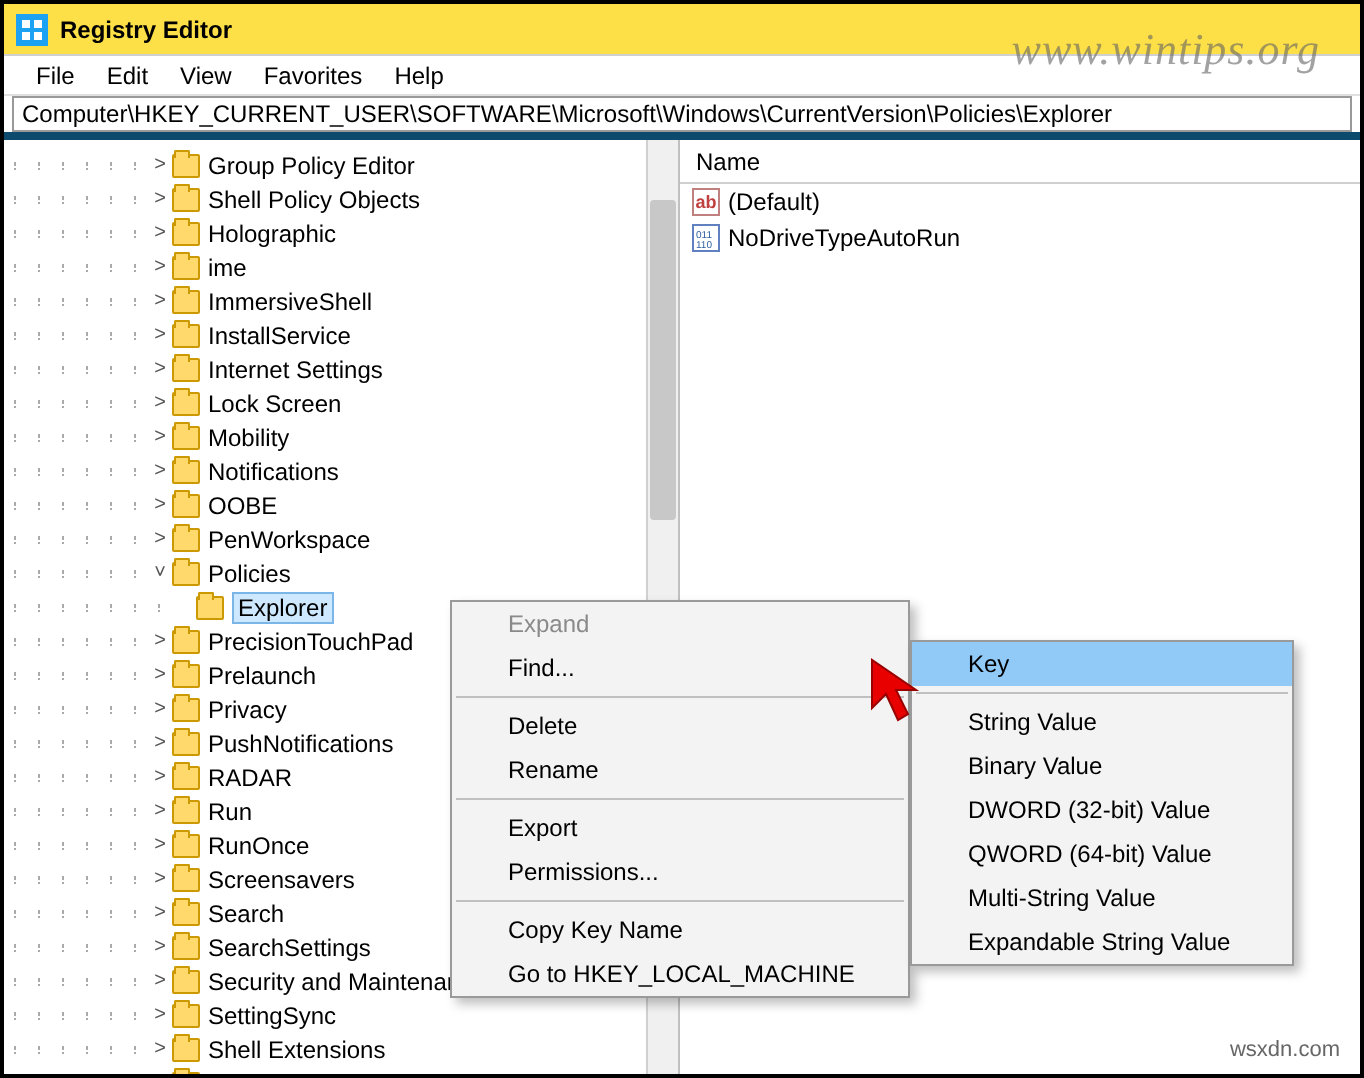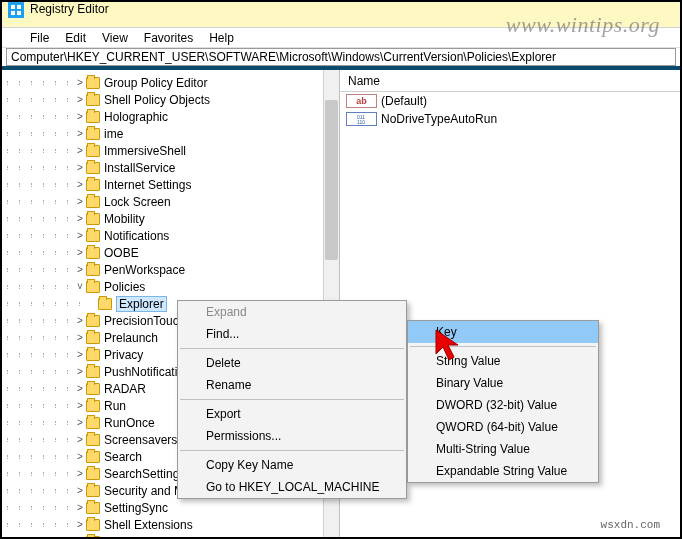--- a/index.html
+++ b/index.html
@@ -1,55 +1,55 @@
 <!DOCTYPE html>
 <html><head>
 <meta charset="utf-8">
 <style>
   * { box-sizing: border-box; margin: 0; padding: 0; }
   html, body { width: 682px; height: 539px; overflow: hidden; font-family: "Segoe UI", Tahoma, sans-serif; font-size: 12px; color: #000; background: #fff; }
   .window { position: relative; width: 682px; height: 539px; border: 2px solid #000; background: #fff; }
-  .titlebar { display: flex; align-items: flex-start; height: 26px; padding: 0 6px; border-bottom: 1px solid #d0d0d0; background: #fef9c3; }
+  .titlebar { display: flex; align-items: center; height: 26px; padding: 0 6px; border-bottom: 1px solid #d0d0d0; background: #fde047; font-weight: bold; }
   .title-icon { width: 16px; height: 16px; margin-right: 6px; background: #1da1f2; display: inline-flex; align-items: center; justify-content: center; }
   .title-icon svg { display: block; }
   .title-text { font-size: 12px; }
-  .menubar { display: flex; align-items: center; height: 20px; padding: 0 20px; gap: 0; border-bottom: 1px solid #e0e0e0; }
+  .menubar { display: flex; align-items: center; height: 20px; padding: 0 8px; gap: 0; border-bottom: 1px solid #e0e0e0; }
   .menubar span { padding: 2px 8px; cursor: default; }
   .addrbar { display: flex; align-items: center; height: 22px; padding: 0 4px; border-bottom: 4px solid #0c4a6e; background: #fff; }
   .addr-input { flex: 1; border: 1px solid #999; height: 18px; padding: 0 4px; font-family: inherit; font-size: 12px; background: #fff; }
   .content { display: flex; height: calc(100% - 26px - 20px - 22px); }
   .tree-pane { width: 338px; border-right: 1px solid #c0c0c0; overflow: hidden; position: relative; padding-top: 4px; }
   .tree-scroll { position: absolute; right: 0; top: 0; bottom: 0; width: 16px; background: #f0f0f0; border-left: 1px solid #d0d0d0; }
   .tree-thumb { position: absolute; left: 1px; right: 1px; top: 30px; height: 160px; background: #c8c8c8; border-radius: 2px; }
   .values-pane { flex: 1; overflow: hidden; }
   .values-header { display: flex; height: 22px; align-items: center; border-bottom: 1px solid #d0d0d0; background: #fff; }
   .values-header span { padding: 0 8px; font-size: 12px; }
   .value-row { display: flex; align-items: center; height: 18px; padding: 0 6px; gap: 4px; }
-  .val-icon { width: 31px; height: 14px; display: inline-flex; align-items: center; justify-content: center; font-size: 9px; }
+  .val-icon { width: 14px; height: 14px; display: inline-flex; align-items: center; justify-content: center; font-size: 9px; }
   .val-icon.str { background:#fff; border:1px solid #c08080; color:#c04040; font-weight:bold; }
   .val-icon.dword { background:#fff; border:1px solid #6080c0; }
   .val-icon.dword svg { display:block; }
   .folder-icon { width: 14px; height: 12px; display:inline-block; background:#ffd96b; border:1px solid #cc9a00; border-radius: 1px; position:relative; margin-right:4px; }
   .folder-icon::before { content:""; position:absolute; top:-3px; left:0; width:6px; height:3px; background:#ffd96b; border:1px solid #cc9a00; border-bottom:none; border-radius:1px 1px 0 0; }
   .tree { list-style:none; font-size:12px; }
   .tree-row { display:flex; align-items:center; height:17px; white-space:nowrap; }
   .exp { width:12px; text-align:center; color:#555; font-size:10px; user-select:none; display:inline-block; }
   .guide { width:12px; display:inline-block; position:relative; }
   .guide::before { content:""; position:absolute; left:5px; top:-2px; bottom:-2px; border-left:1px dotted #aaa; }
   .sel { background:#cde8ff; border:1px solid #7ab7e8; padding:0 2px; }
-  .ctx-menu { position:absolute; background:#f3f3f3; border:1px solid #9a9a9a; box-shadow:3px 3px 5px rgba(0,0,0,0.25); font-size:12px; }
+  .ctx-menu { position:absolute; background:#f3f3f3; border:1px solid #9a9a9a; box-shadow:3px 3px 5px rgba(0,0,0,0.25); font-size:12px;margin-left:48px; }
   .ctx-item { height:22px; display:flex; align-items:center; padding:0 20px 0 28px; cursor:default; position:relative; }
   .ctx-item.disabled { color:#8a8a8a; }
   .ctx-item.highlight { background:#91c9f7; }
   .ctx-hr { height:1px; background:#c0c0c0; margin:3px 2px; }
   .sub-arrow { position:absolute; right:6px; font-size:10px; }
   .menu1 { left:175px; top:298px; width:230px; }
   .menu2 { left:405px; top:318px; width:192px; }
   .watermark { position:absolute; top:10px; right:20px; font-size:22px; font-style:italic; color:rgba(100,100,100,0.6); font-family: Georgia, serif; letter-spacing:0.5px; pointer-events:none; }
-  .credit { position:absolute; right:20px; bottom:6px; font-size:11px; color:#666;font-family:Liberation Mono, monospace; }
+  .credit { position:absolute; right:10px; bottom:6px; font-size:11px; color:#666; }
   .cursor-arrow { position:absolute; left:432px; top:326px; pointer-events:none; z-index:50; }
 </style>
 </head>
 <body>
 
 <div class="window">
 
   <div class="titlebar">
     <span class="title-icon">
       <svg width="12" height="12" viewBox="0 0 12 12">

